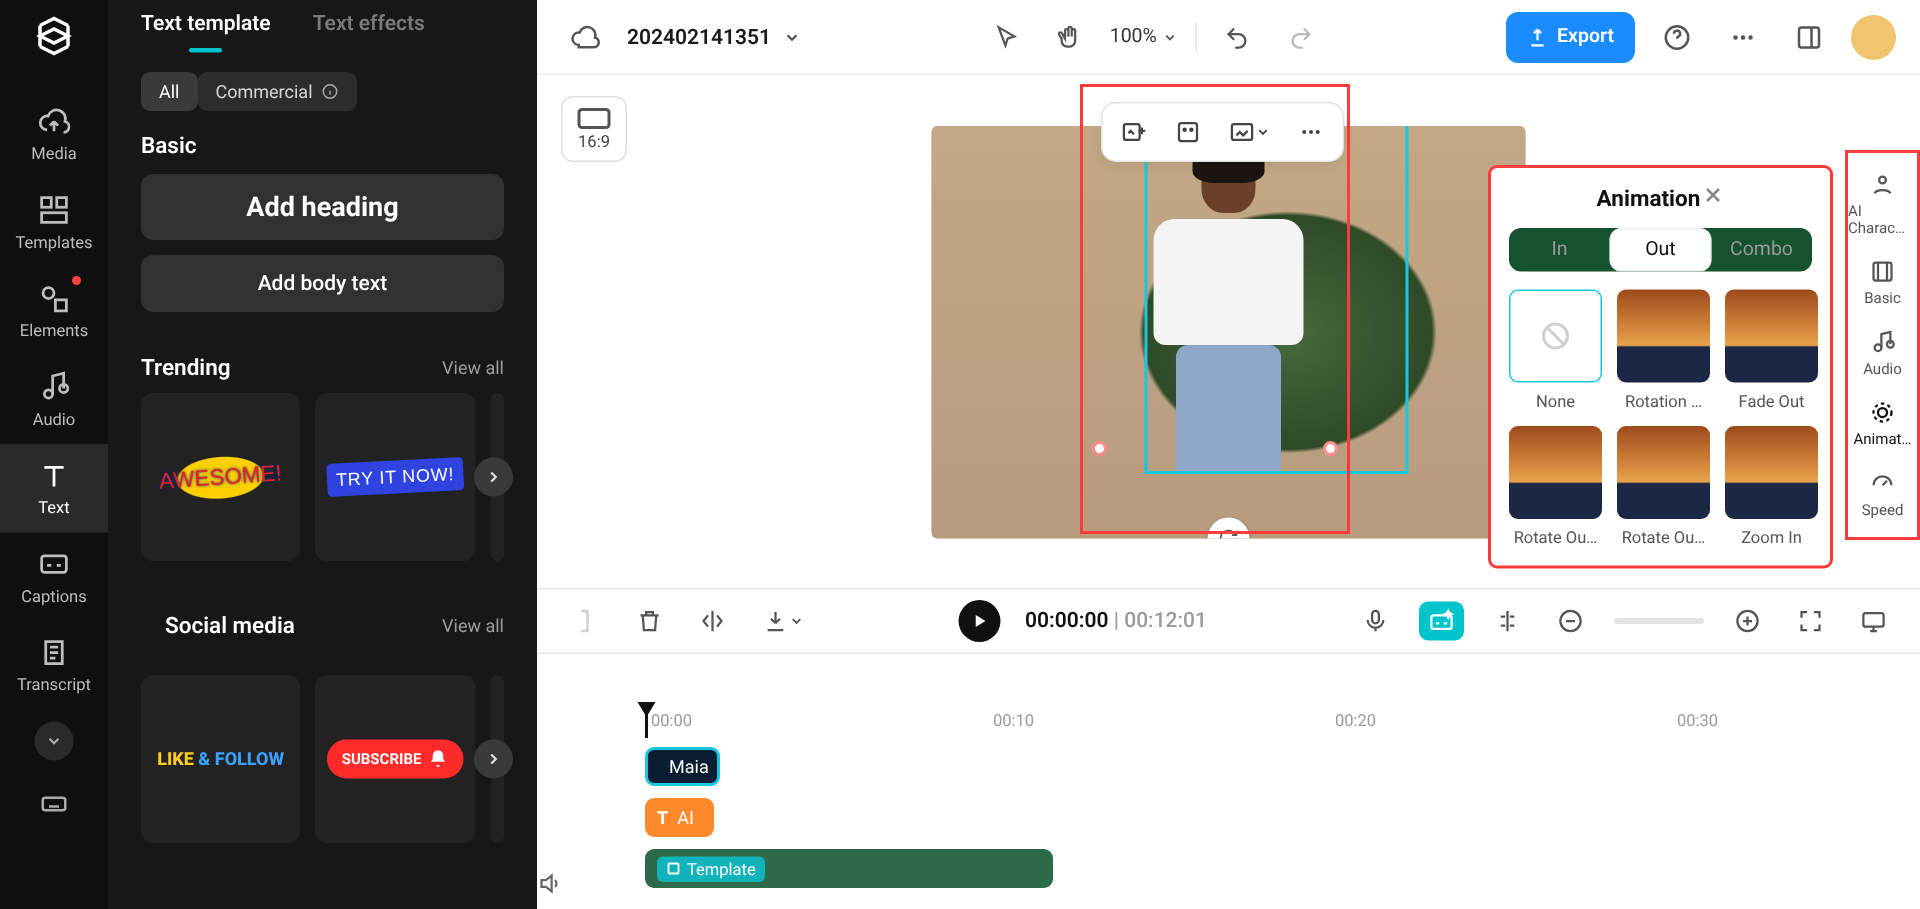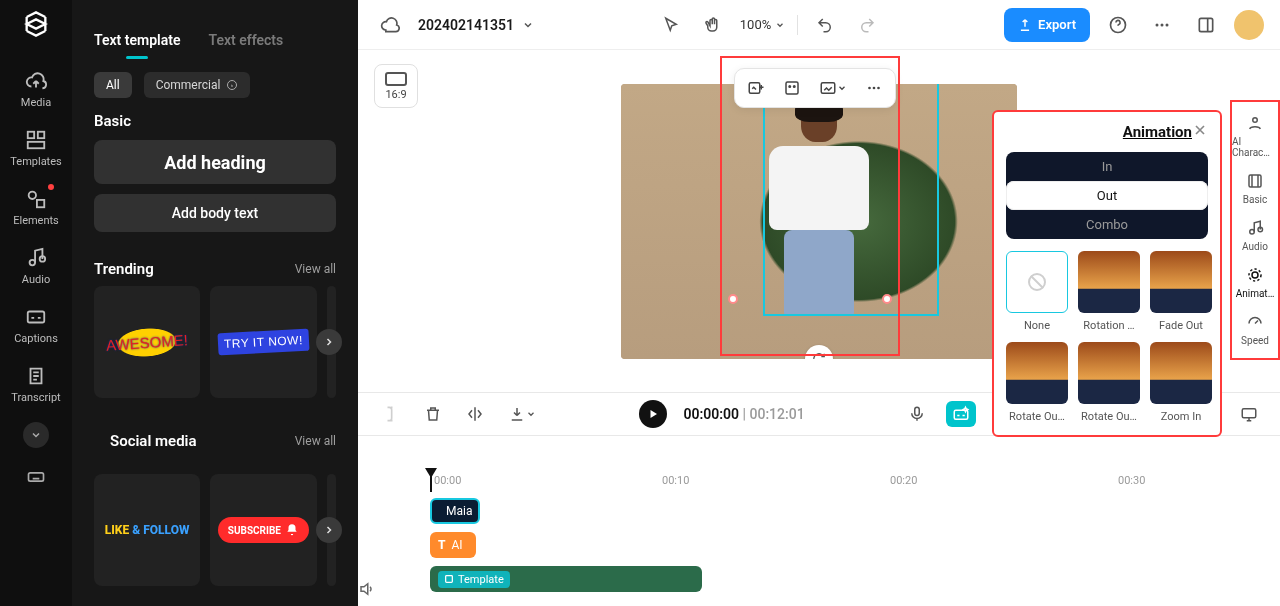--- a/index.html
+++ b/index.html
@@ -10,26 +10,26 @@
   .nav-rail .logo { width: 28px; height: 28px; margin-bottom: 22px; }
   .nav-item { width: 100%; display: flex; flex-direction: column; align-items: center; font-size: 11px; padding: 10px 0; cursor: pointer; position: relative; }
   .nav-item.active { background: #2a2a2a; color: #fff; border-radius: 0; }
   .nav-item svg, .nav-item .nav-icon { width: 22px; height: 22px; margin-bottom: 4px; }
   .nav-item .dot { position: absolute; top: 6px; right: 18px; width: 6px; height: 6px; background: #ff4040; border-radius: 50%; }
   .nav-more { width: 26px; height: 26px; border-radius: 50%; background: #2a2a2a; display: flex; align-items: center; justify-content: center; margin: 8px 0; cursor: pointer; }
   .nav-kbd { width: 26px; height: 26px; display: flex; align-items: center; justify-content: center; margin-top: 8px; cursor: pointer; }
 
   
   .left-panel { width: 286px; background: #171717; color: #eee; display: flex; flex-direction: column; position: relative; }
-  .lp-tabs { display: flex; gap: 28px; padding: 32px 22px 0 22px; }
+  .lp-tabs { display: flex; gap: 28px; padding: 8px 22px 0 22px; }
   .lp-tab { font-size: 14px; font-weight: 600; color: #7a7a7a; padding-bottom: 10px; position: relative; cursor: pointer; }
   .lp-tab.active { color: #fff; }
   .lp-tab.active::after { content: ""; position: absolute; left: 50%; transform: translateX(-50%); bottom: -1px; width: 22px; height: 3px; background: #00c4cc; border-radius: 2px; }
   .lp-body { padding: 14px 22px 12px 22px; overflow: hidden; }
-  .chips { display: flex; gap: 12px; margin-bottom: 14px; }
+  .chips { display: flex; gap: 0; margin-bottom: 14px; }
   .chip { background: #2c2c2c; color: #d6d6d6; font-size: 12px; padding: 6px 12px; border-radius: 6px; cursor: pointer; display: inline-flex; align-items: center; gap: 6px; }
   .chip.active { background: #3a3a3a; color: #fff; }
   .section-title { font-size: 15px; font-weight: 600; color: #fff; margin-bottom: 10px; }
   .btn-heading, .btn-body { background: #313131; color: #fff; border: none; width: 100%; border-radius: 8px; cursor: pointer; margin-bottom: 10px; }
   .btn-heading { font-size: 18px; font-weight: 700; height: 44px; text-align: center; }
   .btn-body { font-size: 14px; font-weight: 500; height: 38px; }
   .row-head { display: flex; justify-content: space-between; align-items: center; margin: 18px 0 8px 0; }
   .view-all { color: #9e9e9e; font-size: 12px; cursor: pointer; }
   .tile-row { display: flex; gap: 10px; position: relative; }
   .tile { width: 112px; height: 112px; background: #222; border-radius: 8px; display: flex; align-items: center; justify-content: center; cursor: pointer; overflow: hidden; }
@@ -70,24 +70,24 @@
   .caption-bar { position: absolute; left: 20px; right: -6px; bottom: 24px; background: #ffdd00; color: #111; font-weight: 700; font-size: 15px; text-align: center; padding: 6px 4px; }
   .refresh-circle { position: absolute; left: 50%; bottom: -30px; transform: translateX(-50%); width: 28px; height: 28px; border-radius: 50%; background: #fff; box-shadow: 0 1px 3px rgba(0,0,0,.25); display: flex; align-items: center; justify-content: center; cursor: pointer; }
 
   .sel-red-canvas { position: absolute; border: 2px solid #ff3b3b; pointer-events: none; }
   .floating-toolbar { position: absolute; background: #fff; border: 1px solid #e4e4e4; border-radius: 10px; padding: 6px 8px; display: flex; gap: 10px; box-shadow: 0 2px 8px rgba(0,0,0,.08); }
   .floating-toolbar .ft-btn { background: none; border: none; cursor: pointer; padding: 4px; color: #444; display: inline-flex; align-items: center; }
   .handle-dot { position: absolute; width: 10px; height: 10px; border: 2px solid #ff8a8a; background: #fff; border-radius: 50%; }
 
   
   .anim-pop { position: absolute; right: 58px; top: 60px; width: 230px; border: 2px solid #ff3b3b; border-radius: 6px; background: #fff; padding: 10px 12px 12px; }
-  .anim-head { display: flex; justify-content: flex-end; align-items: center; margin-bottom: 10px; text-decoration: underline; }
+  .anim-head { display: flex; justify-content: center; align-items: center; margin-bottom: 10px; }
   .anim-title { font-size: 15px; font-weight: 700; color: #111; }
   .anim-close { cursor: pointer; color: #888; }
-  .anim-tabs { display: flex; background: #0f172a; border-radius: 8px; overflow: hidden; margin-bottom: 12px; flex-direction: column; }
+  .anim-tabs { display: flex; background: #14532d; border-radius: 8px; overflow: hidden; margin-bottom: 12px; }
   .anim-tab { flex: 1; text-align: center; font-size: 13px; padding: 7px 0; color: #9a9a9a; cursor: pointer; }
   .anim-tab.active { background: #fff; color: #111; border-radius: 8px; box-shadow: 0 0 0 1px #eee inset; }
   .anim-grid { display: grid; grid-template-columns: repeat(3, 1fr); gap: 10px; }
   .anim-cell { display: flex; flex-direction: column; align-items: center; gap: 6px; font-size: 11px; color: #555; cursor: pointer; }
   .anim-thumb { width: 62px; height: 62px; border-radius: 6px; background: linear-gradient(#9c4a1a,#e8a24a 60%,#1b2744 62%); position: relative; }
   .anim-thumb.none { background: #fff; border: 1px solid #18c8e0; display: flex; align-items: center; justify-content: center; color: #bbb; }
   .anim-label { white-space: nowrap; overflow: hidden; text-overflow: ellipsis; max-width: 62px; }
 
   
   .right-rail { position: absolute; right: 0; top: 50px; width: 50px; border: 2px solid #ff3b3b; border-left-width: 2px; background: #fff; display: flex; flex-direction: column; align-items: center; padding: 12px 0; gap: 14px; }
@@ -155,20 +155,26 @@
       </svg>
     <span>Elements</span>
   </div>
   <div class="nav-item">
     <svg class="nav-icon" viewBox="0 0 24 24" fill="none" stroke="currentColor" stroke-width="2">
         <circle cx="8" cy="17" r="3"></circle>
         <path d="M11 17V4l8-2v11"></path>
         <circle cx="19" cy="13" r="3"></circle>
       </svg>
     <span>Audio</span>
+  </div>
+  <div class="nav-item active">
+    <svg class="nav-icon" viewBox="0 0 24 24" fill="none" stroke="#fff" stroke-width="2">
+        <path d="M5 6h14M12 6v14"></path>
+      </svg>
+    <span>Text</span>
   </div>
   <div class="nav-item">
     <svg class="nav-icon" viewBox="0 0 24 24" fill="none" stroke="currentColor" stroke-width="2">
         <rect x="3" y="6" width="18" height="12" rx="2"></rect>
         <path d="M7 13h3M14 13h3"></path>
       </svg>
     <span>Captions</span>
   </div>
   <div class="nav-item">
     <svg class="nav-icon" viewBox="0 0 24 24" fill="none" stroke="currentColor" stroke-width="2">

